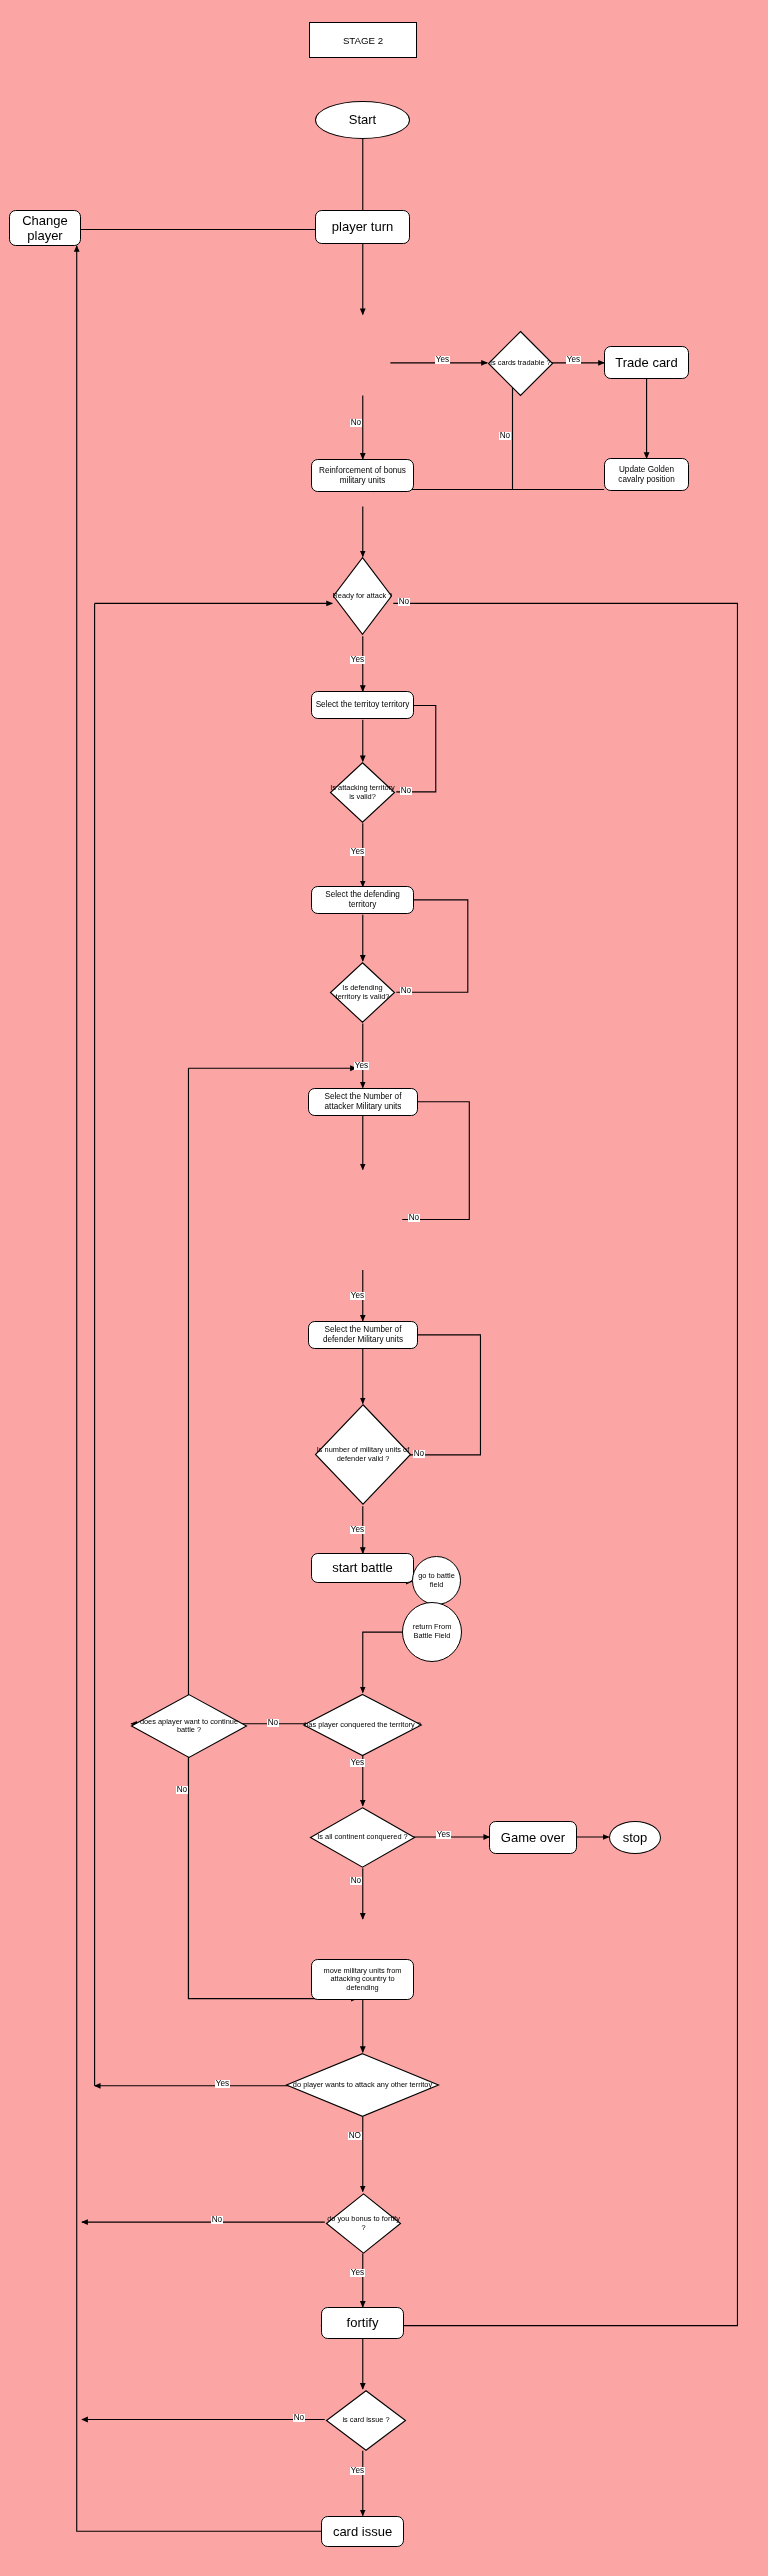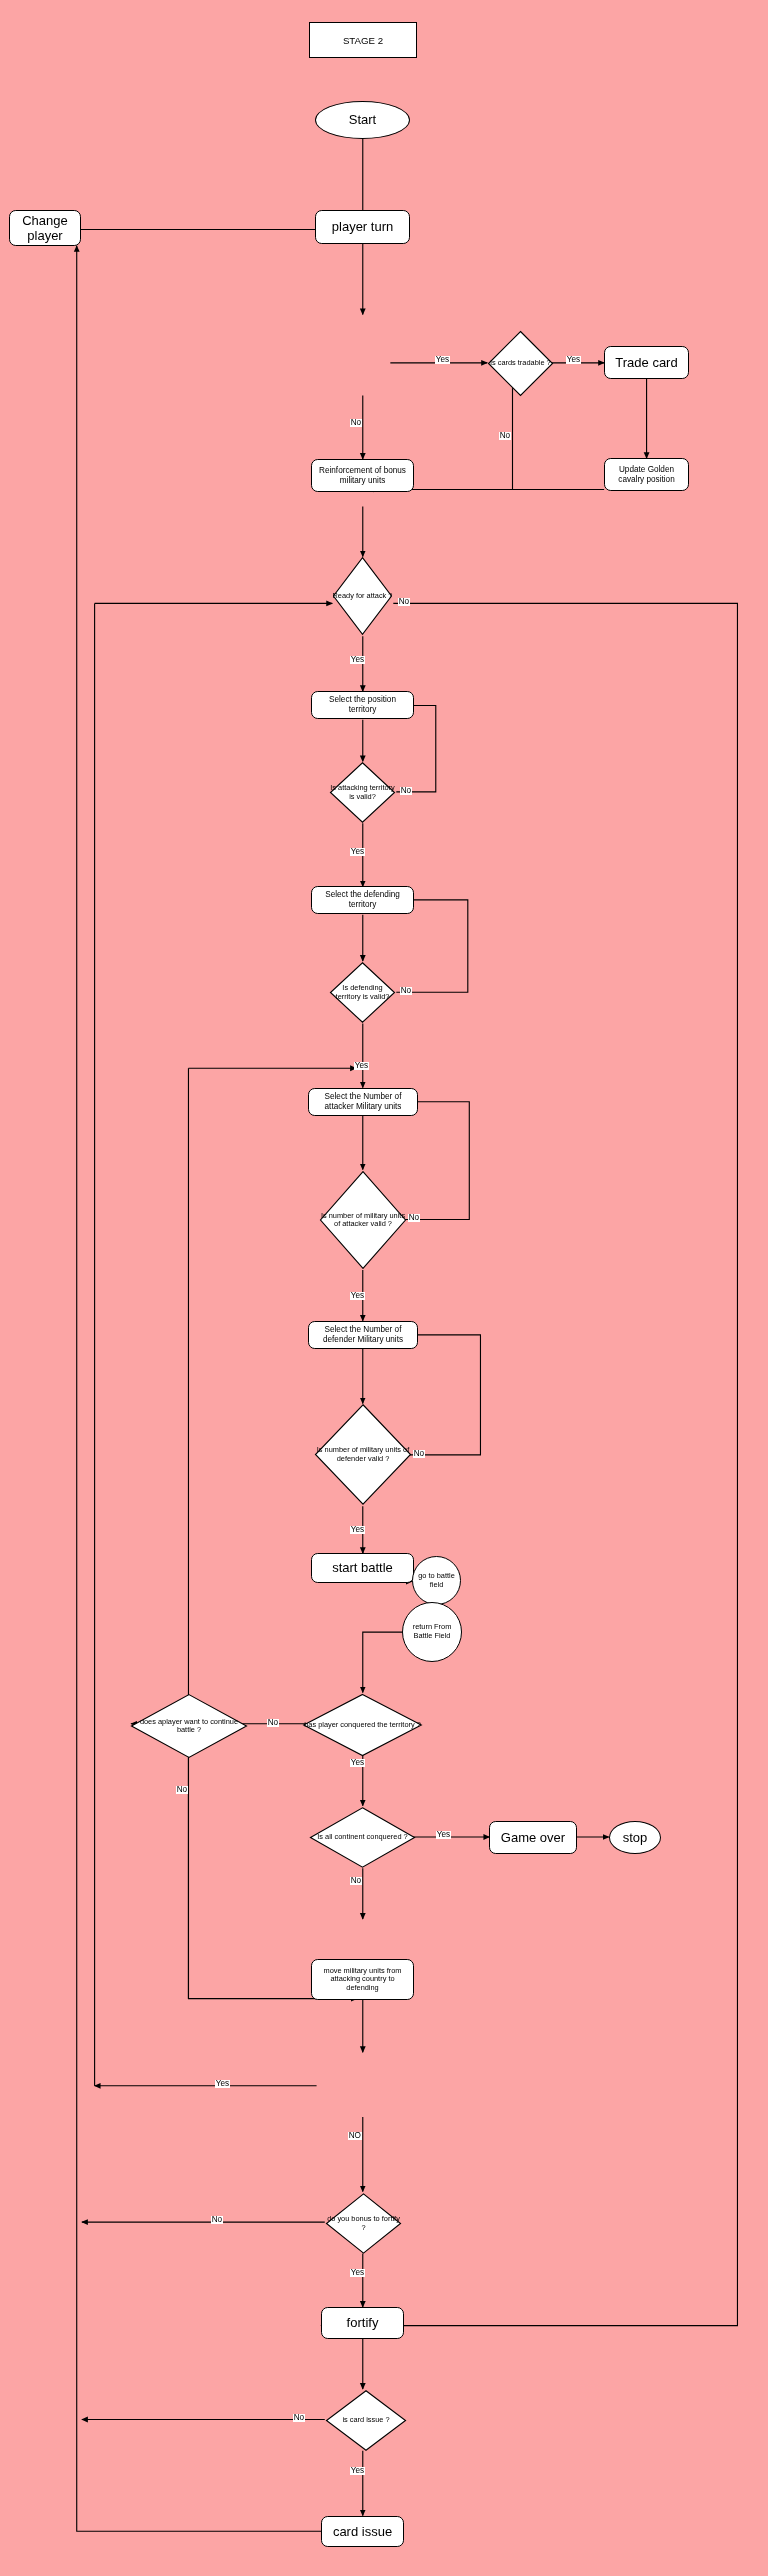--- a/index.html
+++ b/index.html
@@ -165,21 +165,21 @@
   </div>
 
   <div class="diamond-wrap" style="left:332px;top:556px;width:61px;height:80px;">
     <svg width="61" height="80" style="position:absolute;left:0;top:0;" viewBox="0 0 82 107">
       <polygon points="41,2 80,53.5 41,105 2,53.5" fill="#fff" stroke="#000" stroke-width="1.5"></polygon>
     </svg>
     <div class="dlabel f10">Ready for attack ?</div>
   </div>
 
   <div class="node rect f11" style="left:311px;top:691px;width:103px;height:28px;">
-    <span>Select the position territory</span>
+    <span>Select the territoy territory</span>
   </div>
 
   <div class="diamond-wrap" style="left:329px;top:761px;width:67px;height:63px;">
     <svg width="67" height="63" style="position:absolute;left:0;top:0;" viewBox="0 0 90 84">
       <polygon points="45,2 88,42 45,82 2,42" fill="#fff" stroke="#000" stroke-width="1.5"></polygon>
     </svg>
     <div class="dlabel f10">Is attacking territory is valid?</div>
   </div>
 
   <div class="node rect f11" style="left:311px;top:886px;width:103px;height:28px;">
@@ -190,26 +190,20 @@
     <svg width="67" height="63" style="position:absolute;left:0;top:0;" viewBox="0 0 90 84">
       <polygon points="45,2 88,42 45,82 2,42" fill="#fff" stroke="#000" stroke-width="1.5"></polygon>
     </svg>
     <div class="dlabel f10">Is defending territory is valid?</div>
   </div>
 
   <div class="node rect f11" style="left:308px;top:1088px;width:110px;height:28px;">
     <span>Select the Number of attacker Military units</span>
   </div>
 
-  <div class="diamond-wrap" style="left:319px;top:1170px;width:88px;height:100px;">
-    <svg width="88" height="100" style="position:absolute;left:0;top:0;" viewBox="0 0 118 134">
-      <polygon points="59,2 116,67 59,132 2,67" fill="#fff" stroke="#000" stroke-width="1.5"></polygon>
-    </svg>
-    <div class="dlabel f10">Is number of military units of attacker valid ?</div>
-  </div>
 
   <div class="node rect f11" style="left:308px;top:1321px;width:110px;height:28px;">
     <span>Select the Number of defender Military units</span>
   </div>
 
   <div class="diamond-wrap" style="left:314px;top:1403px;width:98px;height:103px;">
     <svg width="98" height="103" style="position:absolute;left:0;top:0;" viewBox="0 0 132 138">
       <polygon points="66,2 130,69 66,136 2,69" fill="#fff" stroke="#000" stroke-width="1.5"></polygon>
     </svg>
     <div class="dlabel f10">Is number of military units of defender valid ?</div>
@@ -253,20 +247,26 @@
   </div>
 
   <div class="node ell f12" style="left:609px;top:1821px;width:52px;height:33px;">
     <span>stop</span>
   </div>
 
   <div class="node rect f10" style="left:311px;top:1959px;width:103px;height:41px;">
     <span>move military units from attacking country to defending</span>
   </div>
 
+  <div class="diamond-wrap" style="left:285px;top:2052px;width:155px;height:66px;">
+    <svg width="155" height="66" style="position:absolute;left:0;top:0;" viewBox="0 0 208 88">
+      <polygon points="104,2 206,44 104,86 2,44" fill="#fff" stroke="#000" stroke-width="1.5"></polygon>
+    </svg>
+    <div class="dlabel f10">do player wants to attack any other territoy</div>
+  </div>
 
   <div class="diamond-wrap" style="left:325px;top:2192px;width:77px;height:63px;">
     <svg width="77" height="63" style="position:absolute;left:0;top:0;" viewBox="0 0 104 84">
       <polygon points="52,2 102,42 52,82 2,42" fill="#fff" stroke="#000" stroke-width="1.5"></polygon>
     </svg>
     <div class="dlabel f10">do you bonus to fortify ?</div>
   </div>
 
   <div class="node rect f12" style="left:321px;top:2307px;width:83px;height:32px;">
     <span>fortify</span>

